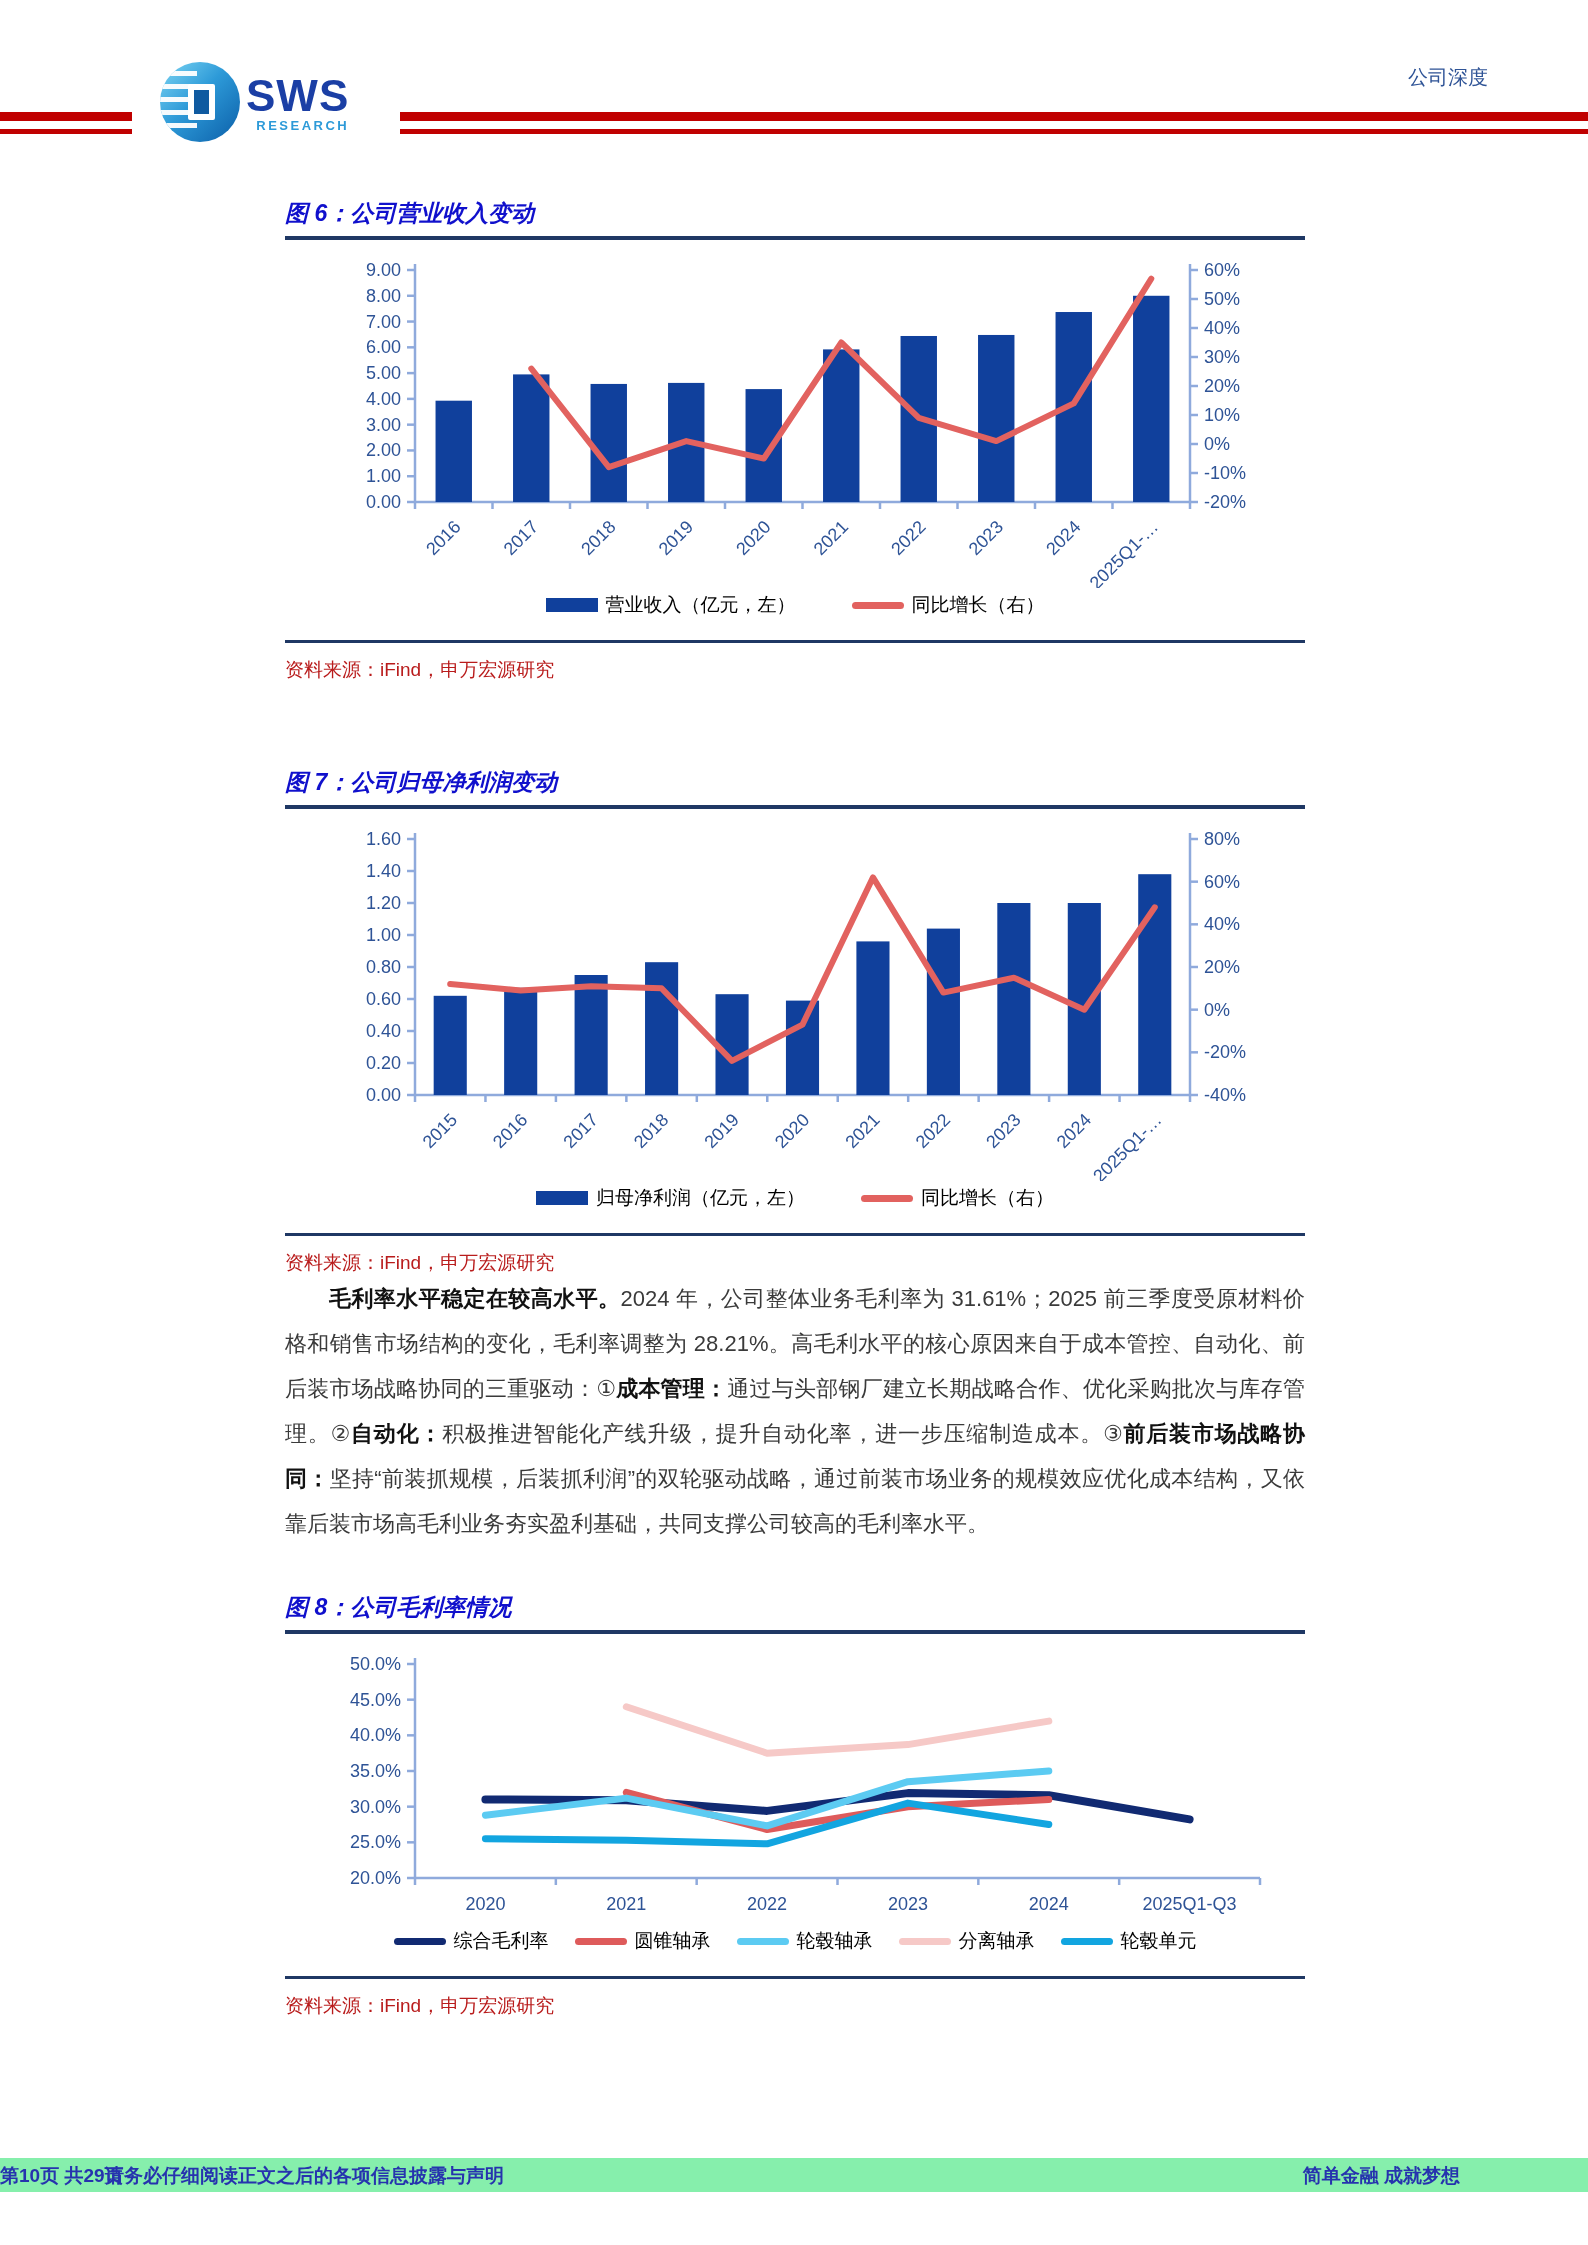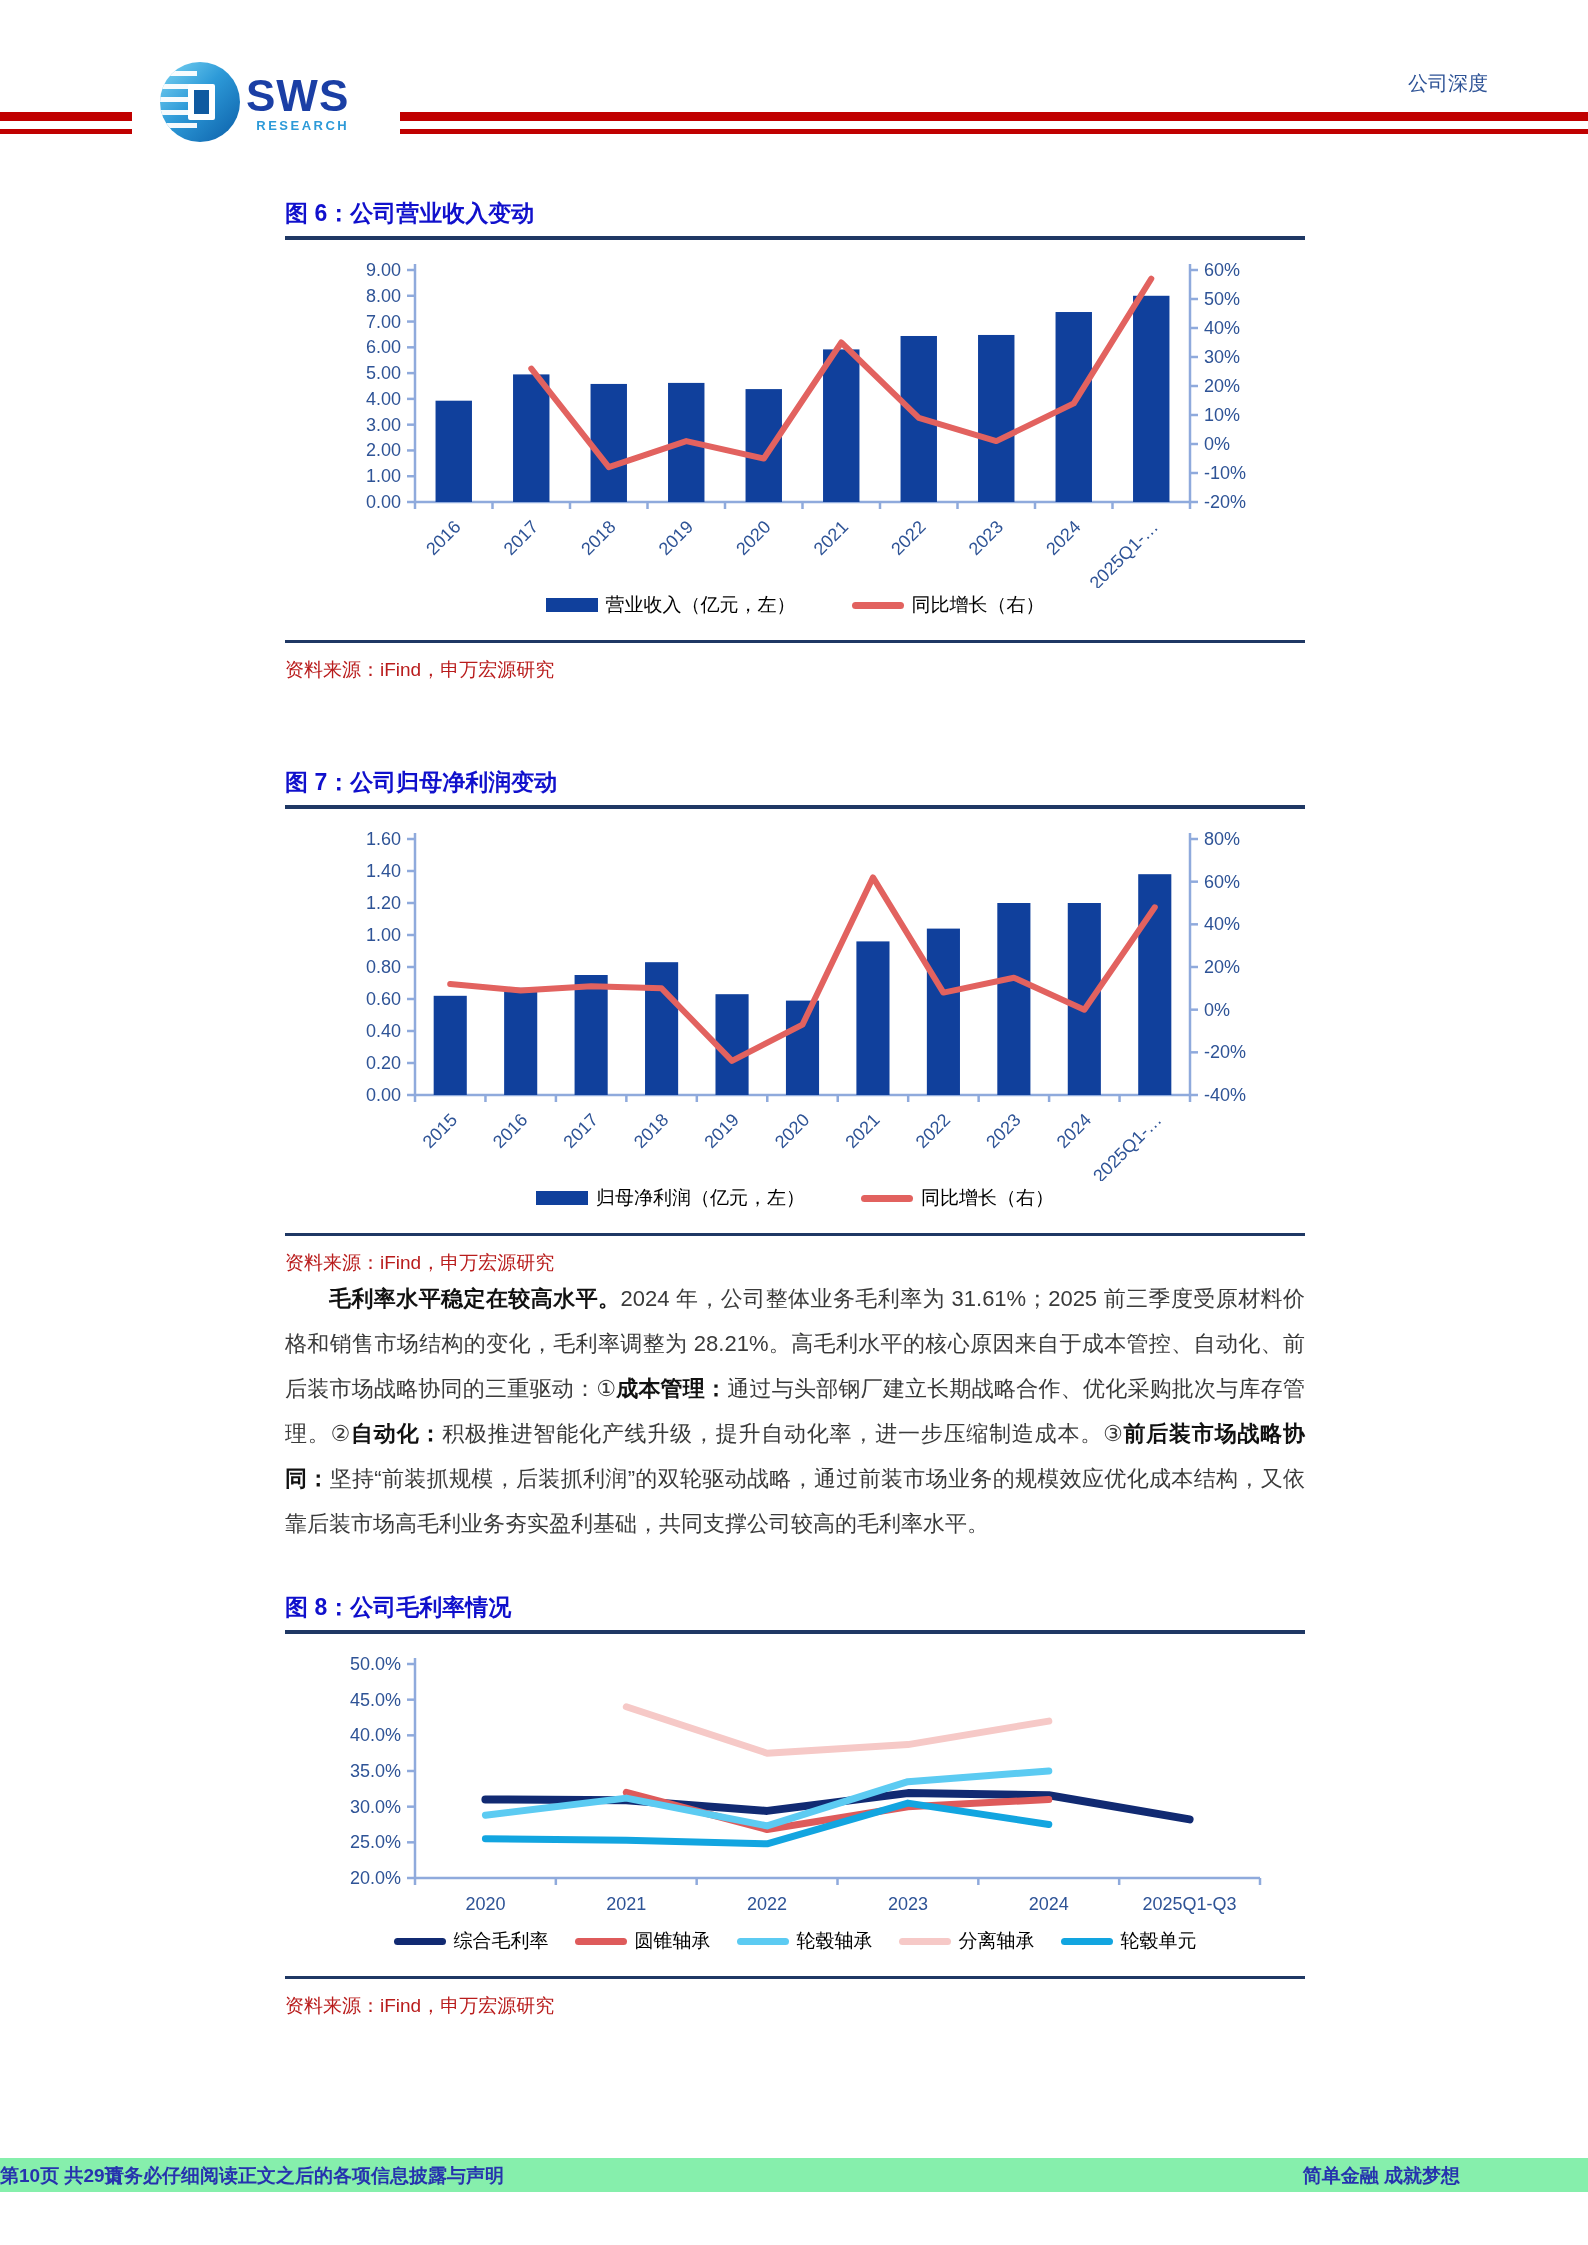--- a/index.html
+++ b/index.html
@@ -14,25 +14,25 @@
   .red-d{position:absolute;left:400px;top:129px;width:1188px;height:5px;background:#C00000;}
   .logo{position:absolute;left:158px;top:62px;display:flex;align-items:flex-start;background:#fff;padding:0 14px 6px 2px;}
   .logo-circle{width:80px;height:80px;border-radius:50%;position:relative;overflow:hidden;
                background:linear-gradient(135deg,#7ED7F4 0%,#2D9AD8 45%,#0B5EA8 100%);}
   .logo-stripes{position:absolute;left:0;top:9px;width:46%;height:64px;
                background:repeating-linear-gradient(to bottom,rgba(255,255,255,.95) 0 5px,rgba(255,255,255,0) 5px 13px);}
   .logo-sq{position:absolute;left:28px;top:22px;width:15px;height:24px;background:#0F5AA0;border:6px solid #fff;border-radius:2px;}
   .logo-text{margin-left:6px;padding-top:14px;}
   .logo-sws{font-size:44px;line-height:40px;font-weight:bold;color:#1B3FA5;letter-spacing:1px;}
   .logo-research{font-size:13px;font-weight:bold;color:#2D9AD8;letter-spacing:2.5px;text-align:right;margin-top:2px;}
-  .doc-type{position:absolute;right:128px;top:70px;font-size:20px;color:#2E5396;}
+  .doc-type{position:absolute;right:128px;top:64px;font-size:20px;color:#2E5396;}
 
   
   .main{position:absolute;left:285px;top:198px;width:1020px;}
-  .fig-title{margin:0;font-size:23px;font-weight:bold;color:#1010CC;line-height:30px;}
+  .fig-title{margin:0;font-size:23px;font-weight:bold;color:#1010CC;line-height:30px;font-style:italic;}
   .title-rule{height:4px;background:#1F3864;margin-top:8px;}
   .chart-svg{display:block;margin-top:14px;}
   svg text{font-family:"Liberation Sans","DejaVu Sans",sans-serif;fill:#2E5396;font-size:18px;}
   .legend{display:flex;justify-content:center;align-items:center;margin-top:4px;}
   .legend.wide{gap:56px;}
   .legend.tight{gap:26px;}
   .lg-item{display:flex;align-items:center;gap:8px;}
   .lg-label{font-size:19px;color:#000000;white-space:nowrap;}
   .sw-rect{display:inline-block;width:52px;height:14px;}
   .sw-line{display:inline-block;width:52px;height:7px;border-radius:4px;}

